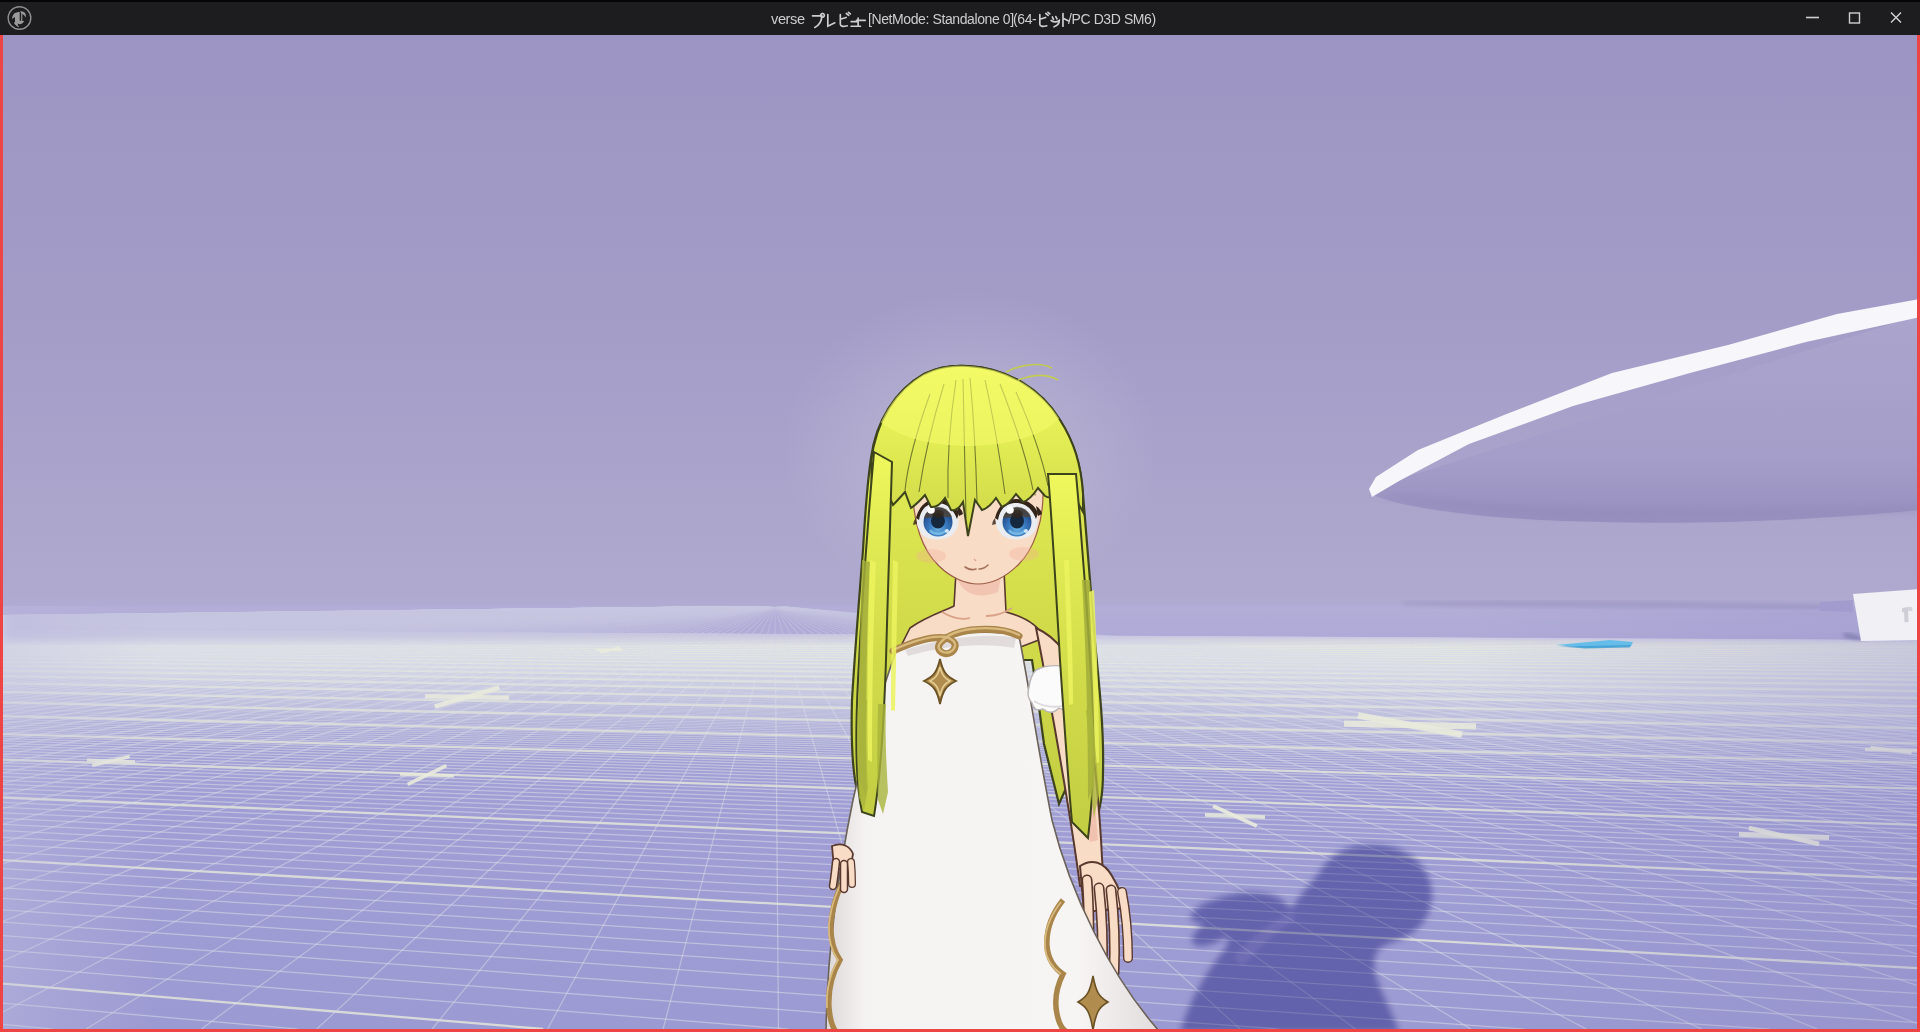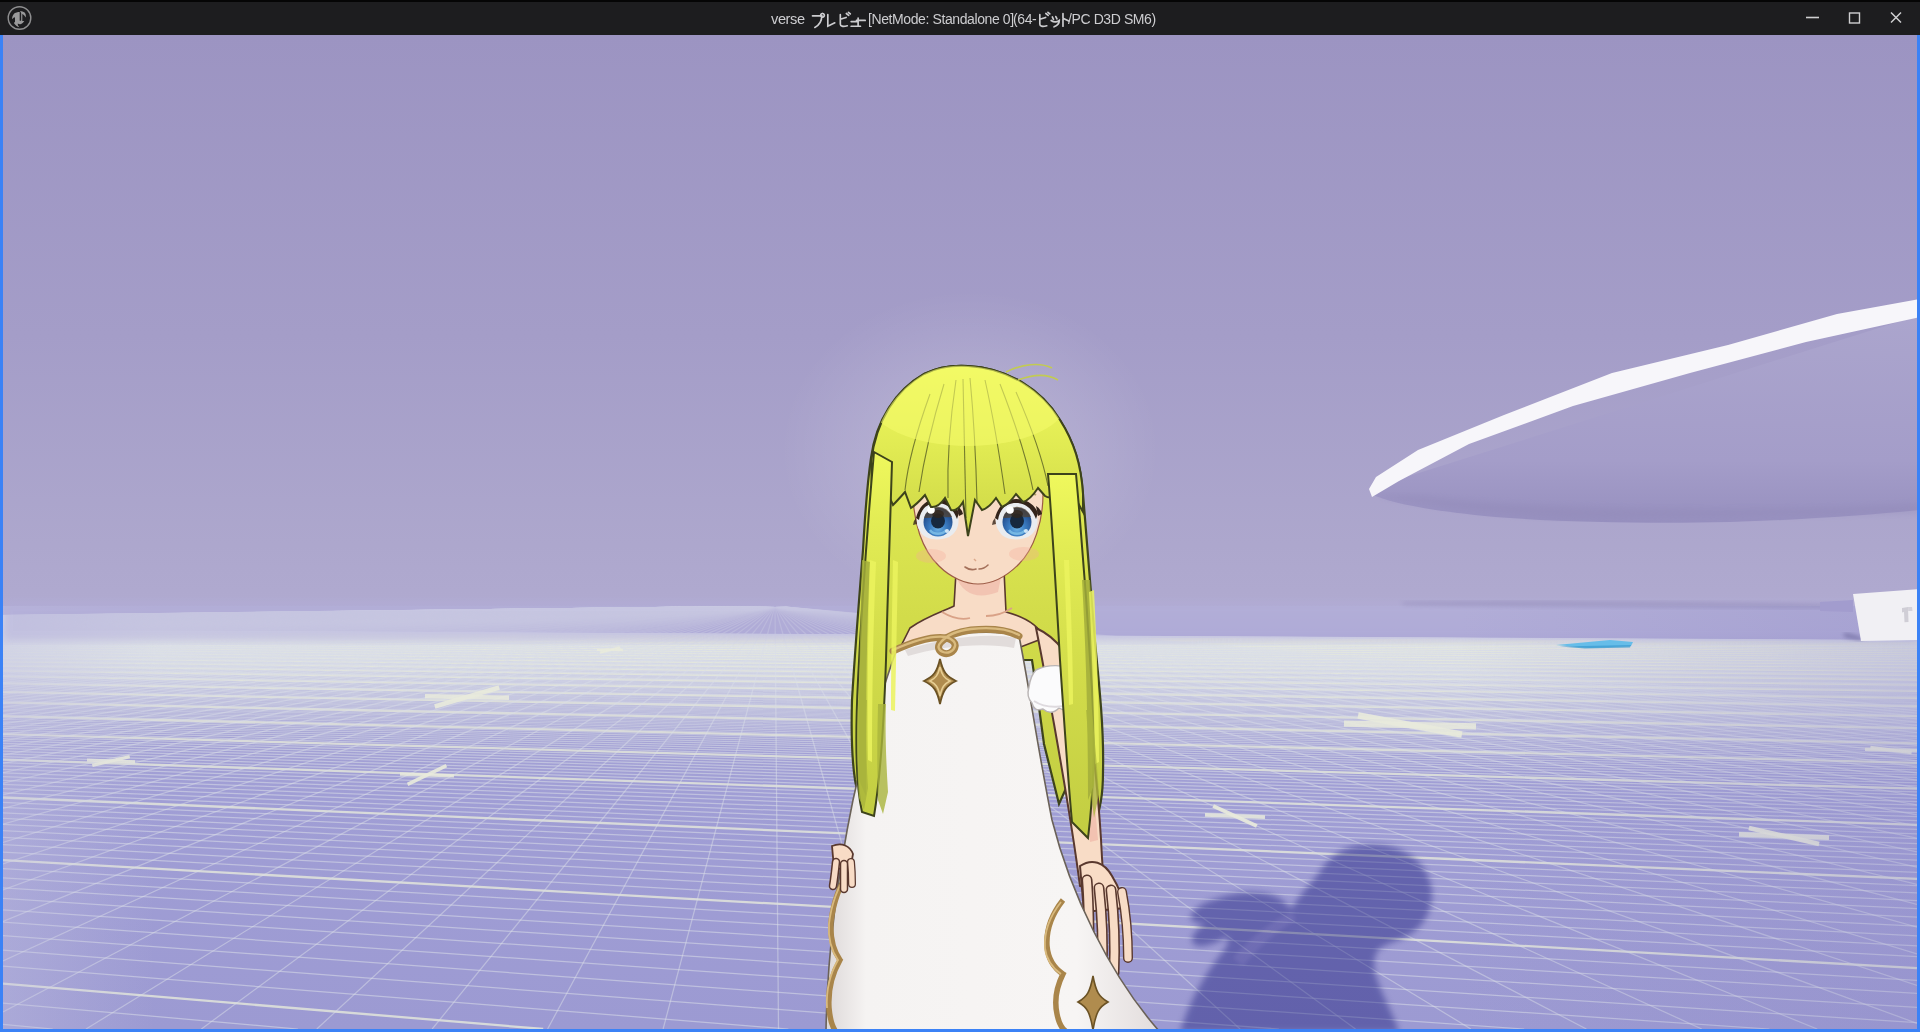--- a/index.html
+++ b/index.html
@@ -1,15 +1,15 @@
 <!DOCTYPE html>
 <html><head><meta charset="utf-8"><style>
 html,body{margin:0;padding:0;width:1920px;height:1032px;overflow:hidden;background:#000;}
 *{box-sizing:border-box;}
-#win{position:absolute;inset:0;background:#3b82f6;font-family:"Liberation Sans",sans-serif;padding-left:41px;}
+#win{position:absolute;inset:0;background:#ef4444;font-family:"Liberation Sans",sans-serif;padding-left:41px;}
 #titlebar{position:absolute;left:0;top:0;width:1920px;height:35px;background:#1d1d1f;border-top:2px solid #050505;}
 #viewport{position:absolute;left:3px;top:35px;width:1914px;height:994px;overflow:hidden;}
 </style></head><body>
 <div id="win">
 <div id="titlebar"></div>
 <svg style="position:absolute;left:0;top:0" width="1920" height="35" viewBox="0 0 1920 35">
       <circle cx="19.5" cy="18" r="11.3" fill="none" stroke="#8f8f90" stroke-width="1.4"></circle>
 <path d="M14.2,13.5 C12.6,15.3 11.9,17.6 12.1,19.2 C13,18 14,17.3 15,17.2 L15,22.1 C14.4,22.3 13.9,22.6 13.9,23.1 C15.3,25.4 17.2,26.9 19.4,27.2 C18,26 17.6,24.6 17.8,23.6 C18.5,24.1 19.4,24.4 20.3,24.3 C22.2,23.4 23.4,22.3 24.3,20.9 C23.7,21 22.9,21.1 22.3,20.9 L22.3,13.9 C23.5,14.2 24.8,15.6 25.6,17.4 C26.3,15.9 25.6,13.7 24.6,12.5 C23.3,11.7 21.3,11.2 19.8,11.3 C20.6,11.9 21.1,12.6 21.2,13.3 L21.2,20.4 C20.8,20.7 20.2,20.9 19.7,20.8 L19.7,12.1 C19.2,11.7 18.1,11.9 17.4,12.3 C16.2,12.6 15.1,13 14.2,13.5 Z" fill="#9a9a9b"></path>
       <line x1="1806" y1="17.5" x2="1819" y2="17.5" stroke="#cfcfd1" stroke-width="1.6"></line>
       <rect x="1849.5" y="13" width="10" height="10" fill="none" stroke="#cfcfd1" stroke-width="1.4"></rect>

